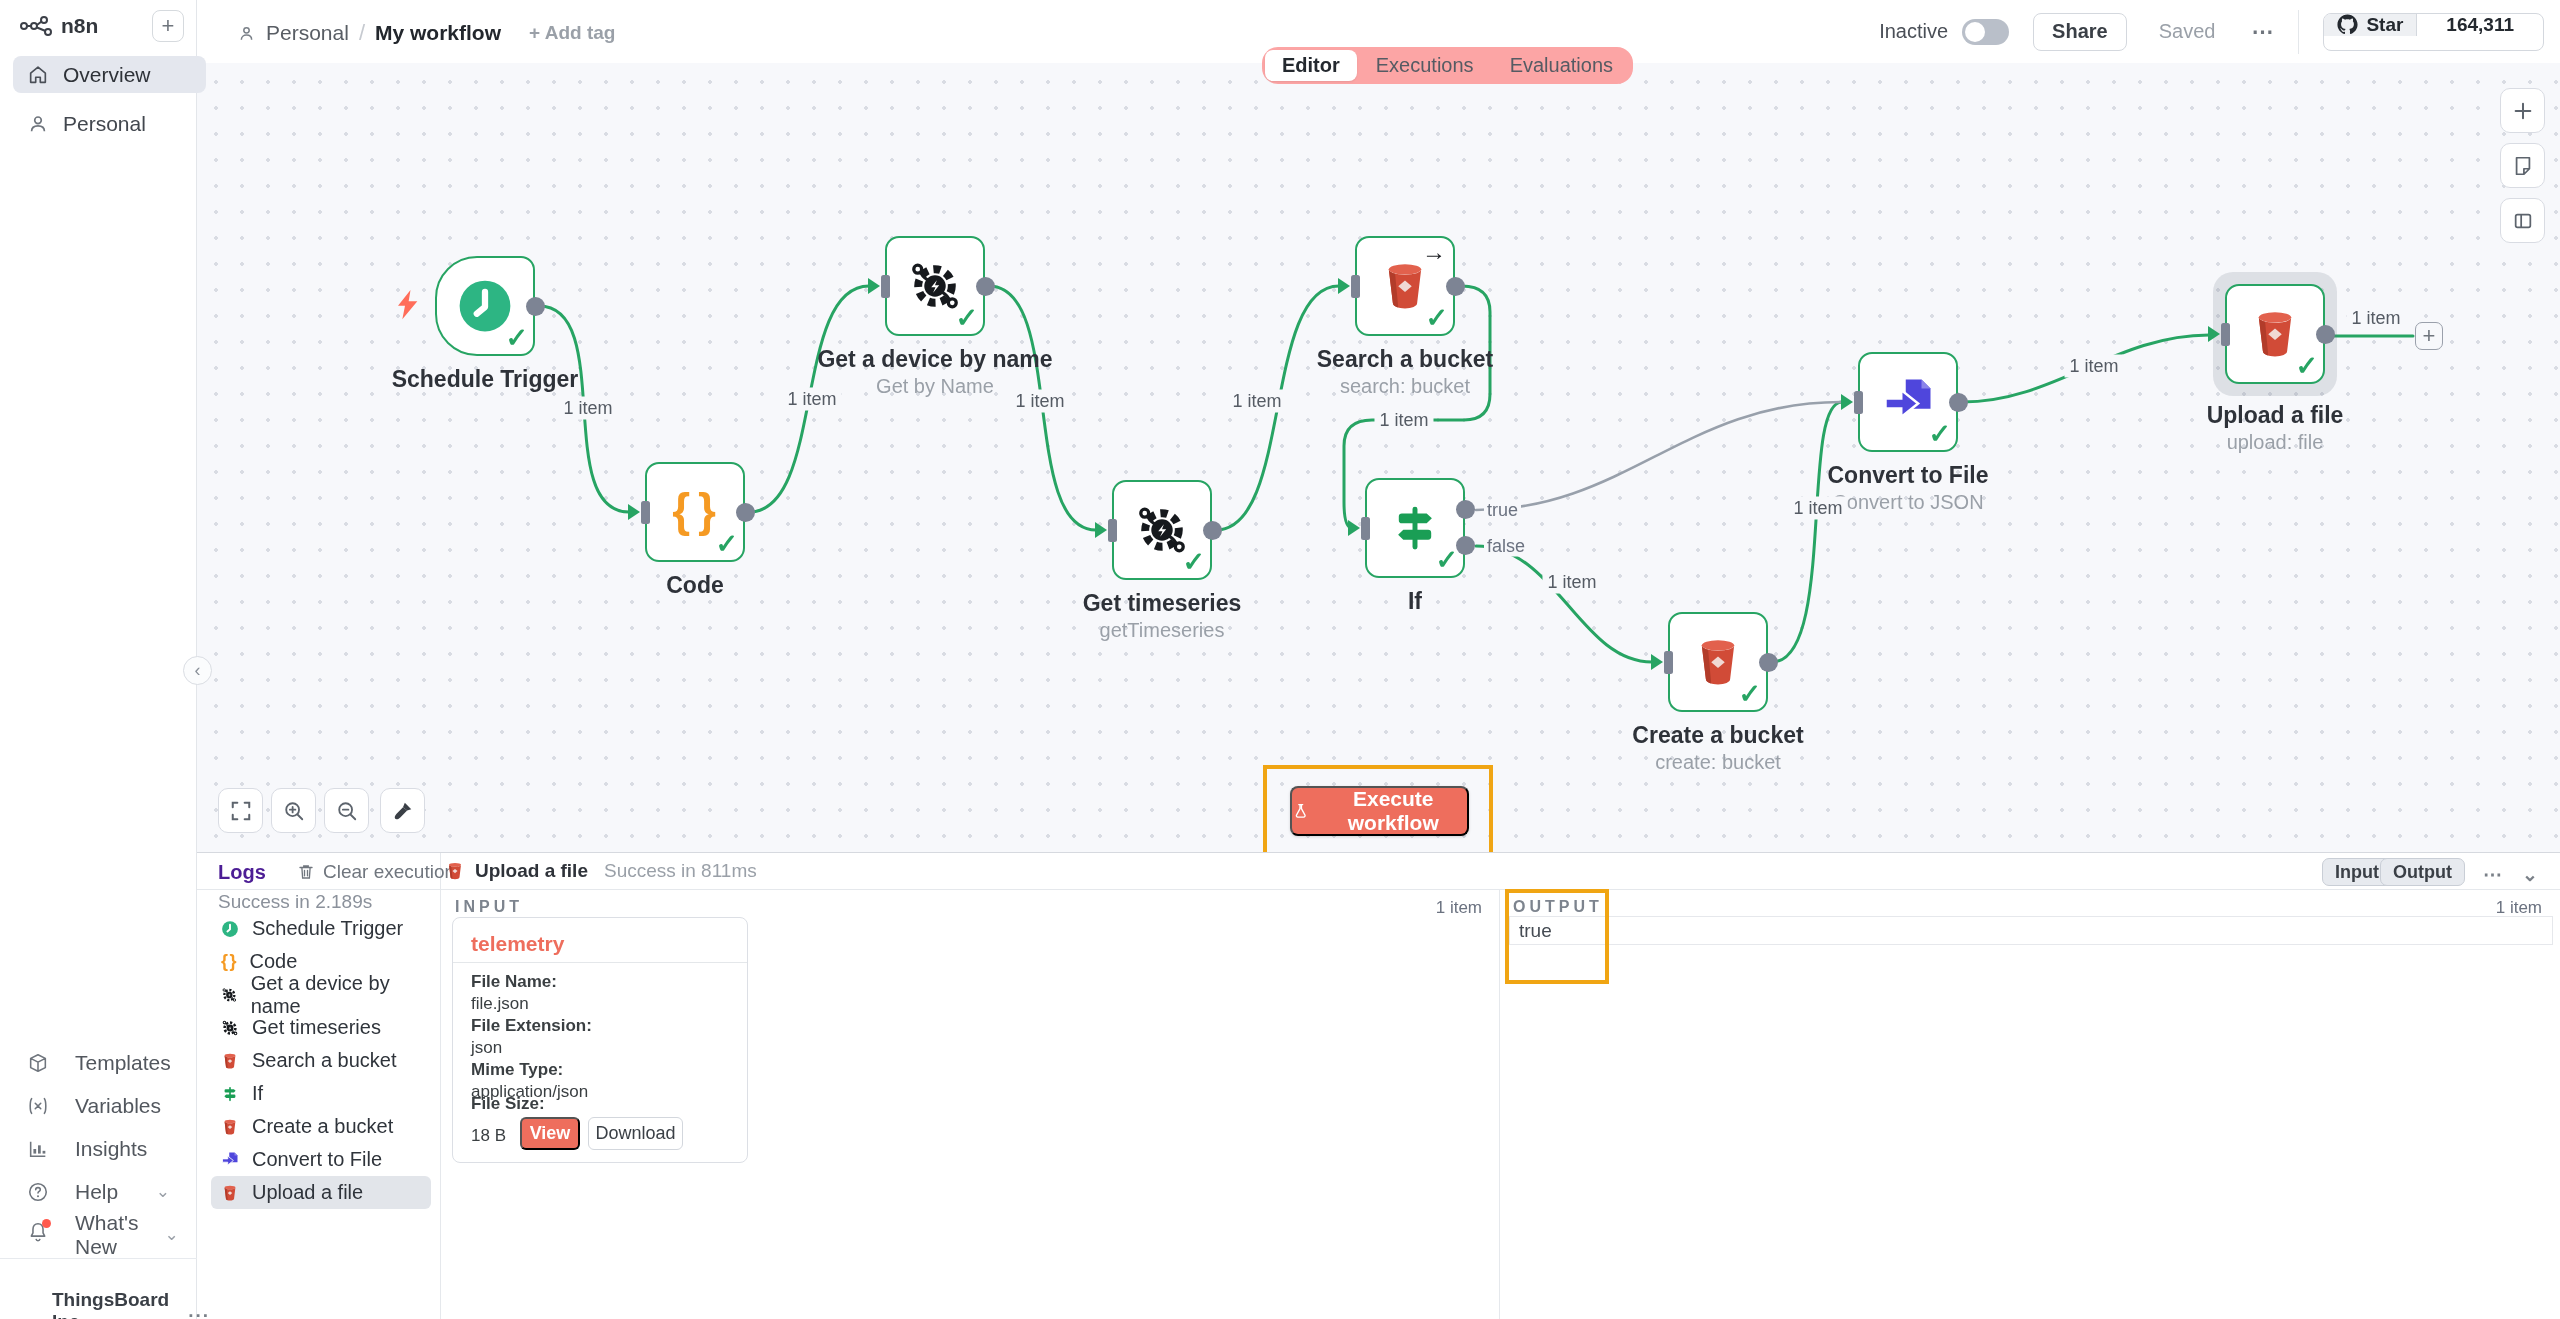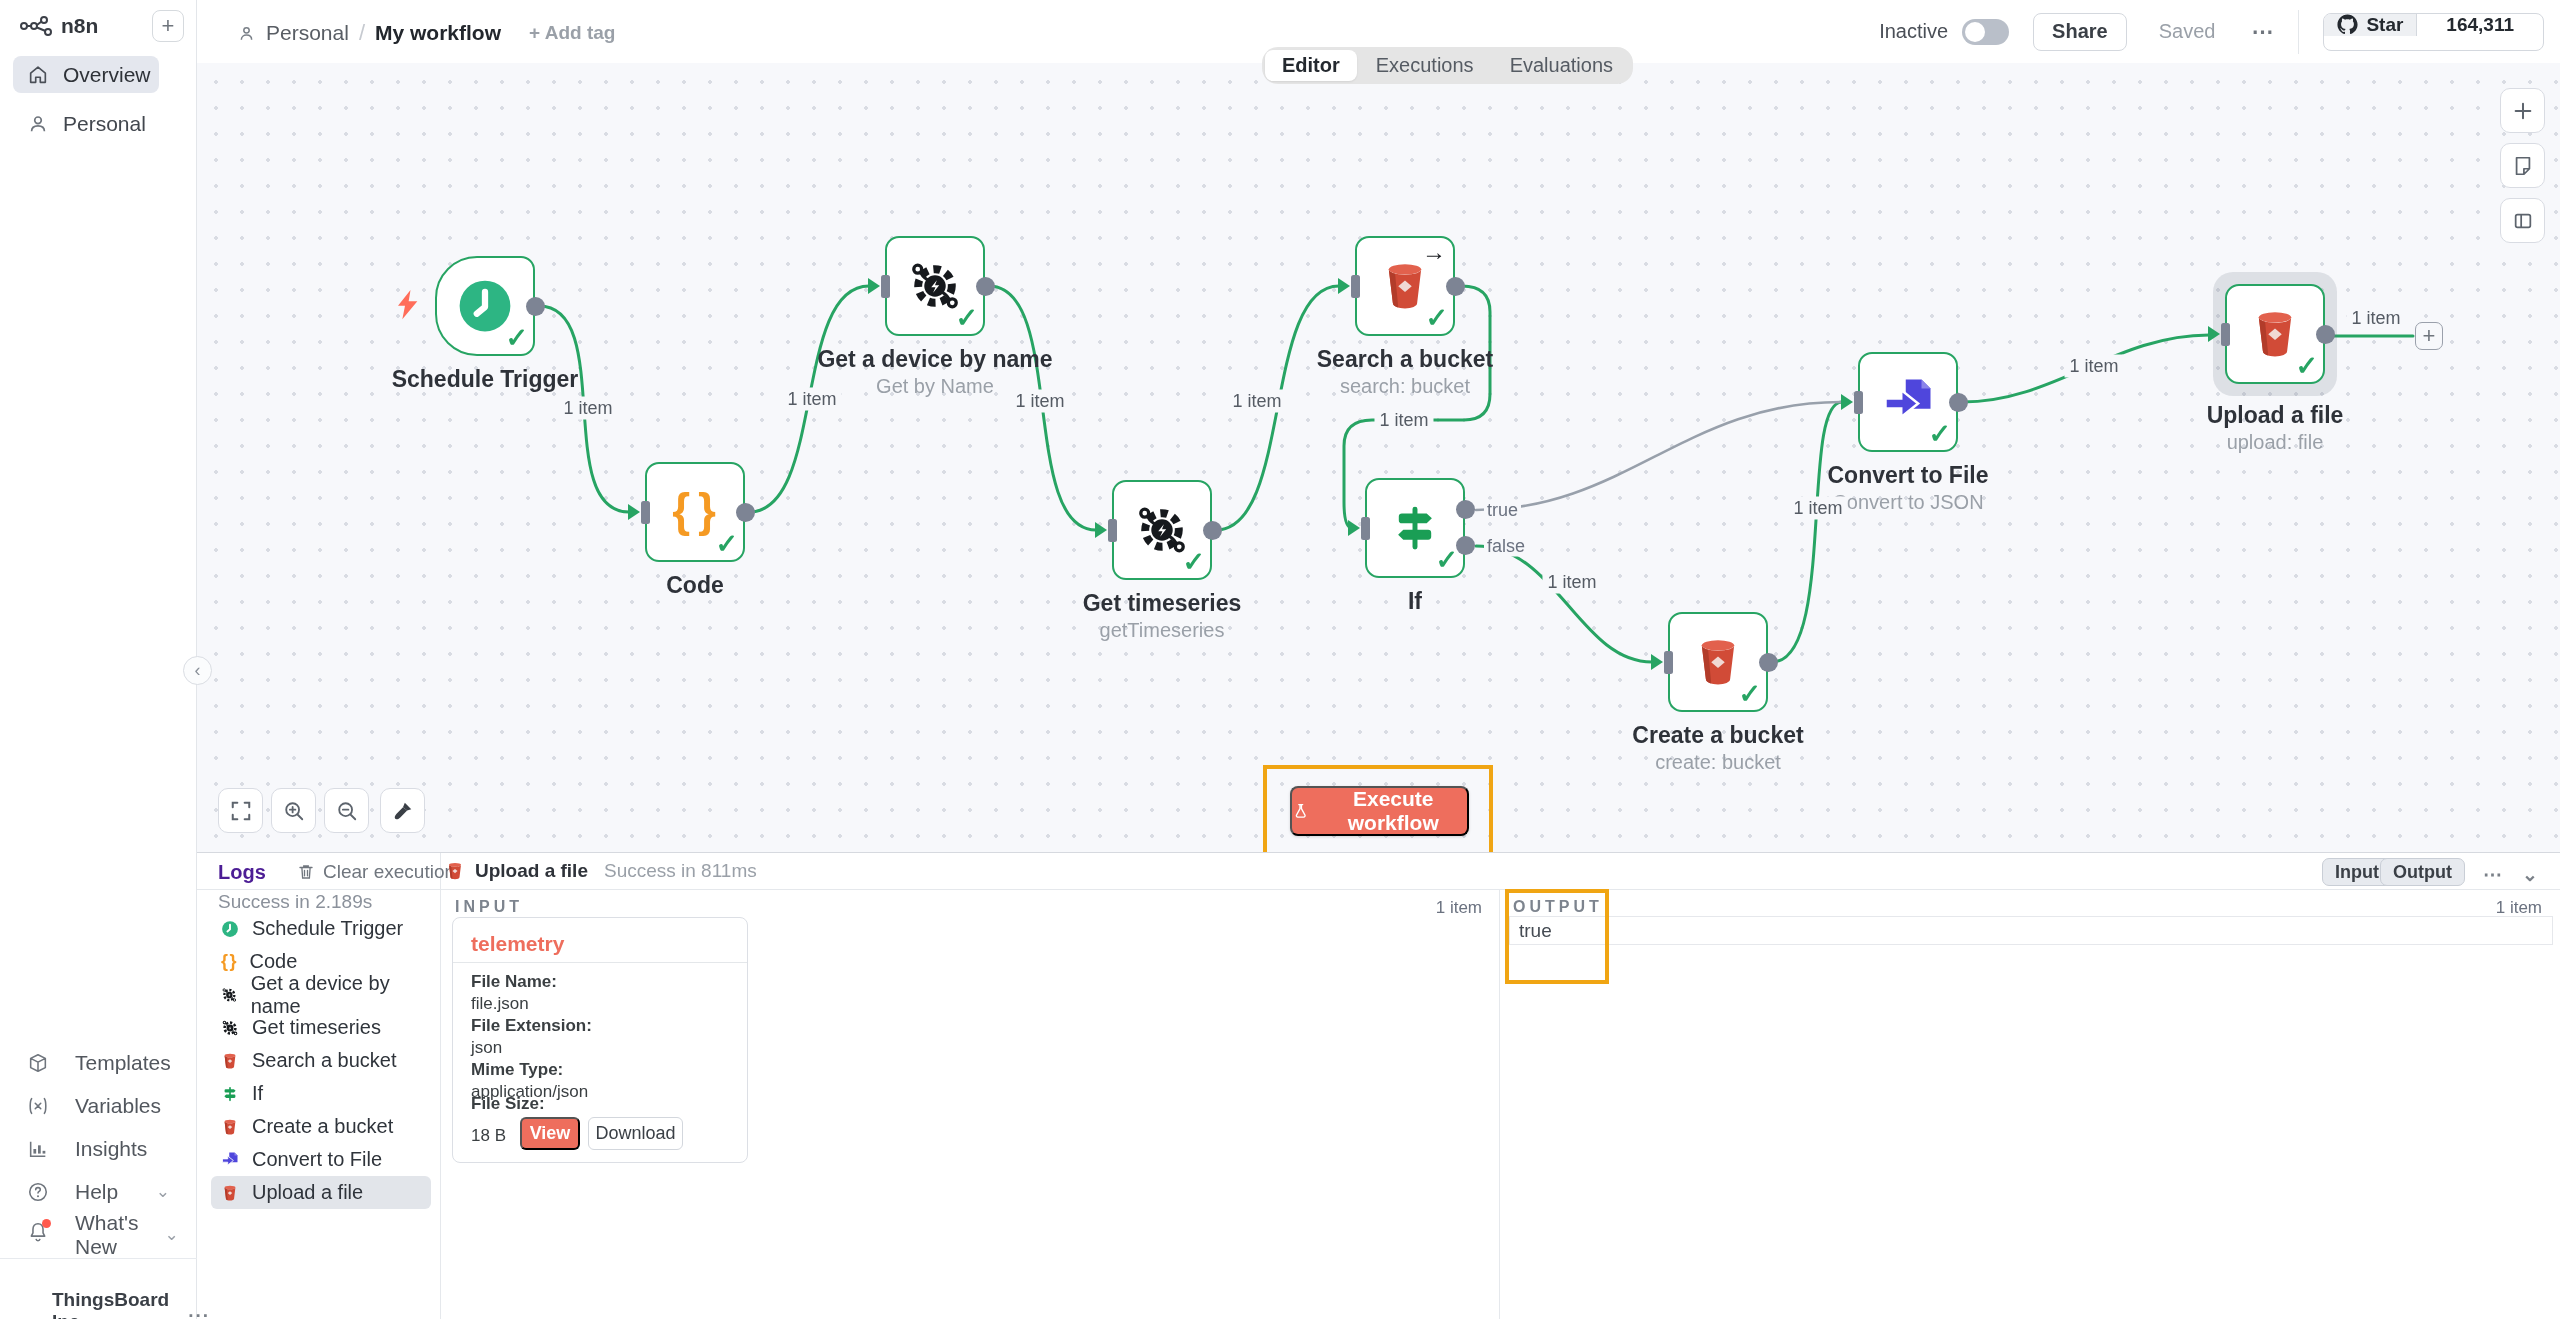--- a/index.html
+++ b/index.html
@@ -7,21 +7,21 @@
     font-family:"Liberation Sans", sans-serif; color:#31353c; }
 
   
   .sidebar { position:absolute; left:0; top:0; width:197px; height:1319px;
     background:#fff; border-right:1px solid #e3e6ea; z-index:30; }
   .brandrow { position:absolute; left:20px; top:14px; display:flex; align-items:center; gap:9px; }
   .brand-name { font-size:21px; font-weight:700; color:#33373d; }
   .add-wf-btn { position:absolute; right:12px; top:10px; width:32px; height:32px;
     border:1px solid #d6dade; border-radius:8px; background:#fff; color:#6f757d;
     font-size:22px; line-height:30px; text-align:center; }
-  .navitem { position:absolute; left:13px; width:146px; height:37px; border-radius:8px;
+  .navitem { position:absolute; left:13px; width:193px; height:37px; border-radius:8px;
     display:flex; align-items:center; gap:14px; padding-left:14px; font-size:21px; color:#42474e; }
   .navitem.sel { background:#e4e7ee; color:#2e3238; }
   .navitem svg { flex:0 0 auto; }
   .snav { position:absolute; left:13px; width:171px; height:37px; display:flex;
     align-items:center; gap:26px; padding-left:14px; font-size:21px; color:#52575e; }
   .snav .chev { margin-left:auto; margin-right:14px; color:#9aa0a8; font-size:17px; }
   .sb-div { position:absolute; left:0; width:197px; border-top:1px solid #e7eaee; }
   .avatar { width:29px; height:29px; border-radius:50%;
     background:linear-gradient(135deg,#7e57d2,#3f9be0); color:#fff; font-size:14px;
     font-weight:700; display:flex; align-items:center; justify-content:center;margin-top:45px; }
@@ -46,21 +46,21 @@
   .saved-lbl { margin-left:32px; font-size:20px; color:#9aa0a8; }
   .hmore { margin-left:36px; font-size:22px; color:#6f757d; letter-spacing:1px; font-weight:700; }
   .vsep { width:1px; height:44px; background:#e4e7eb; margin:0 24px; }
   .gh { display:flex; align-items:flex-start; border:1px solid #d4d8de; border-radius:8px; overflow:hidden;
     height:38px; margin-right:16px; background:#fff; }
   .gh .seg1 { display:flex; align-items:center; gap:8px; padding:0 13px; background:#eef0f3;
     border-right:1px solid #d4d8de; font-size:19px; font-weight:700; color:#24292f; }
   .gh .seg2 { display:flex; align-items:center; padding:0 29px; font-size:19px; font-weight:700; color:#24292f; }
 
   
-  .tabs { position:absolute; left:1262px; top:47px; height:37px; background:#e5e5e5; border-radius:16px;
+  .tabs { position:absolute; left:1262px; top:47px; height:37px; background:#fca5a5; border-radius:16px;
     display:flex; align-items:center; padding:3px; gap:2px; z-index:26; }
   .tab { padding:0 17px; height:31px; display:flex; align-items:center; font-size:20px; color:#555b63; border-radius:8px; }
   .tab.active { background:#fff; color:#24292f; font-weight:700; box-shadow:0 1px 2px rgba(0,0,0,.08); }
 
   
   .canvas { position:absolute; left:197px; top:63px; right:0; height:789px; background:#f7f8fb;
     background-image:radial-gradient(#d9dce3 1.7px, transparent 1.7px);
     background-size:26px 26px; background-position:6px 6px; overflow:hidden; }
   .edges { position:absolute; left:-197px; top:-63px; width:2560px; height:1319px; pointer-events:none; }
   .node { position:absolute; width:100px; height:100px; z-index:5; }

